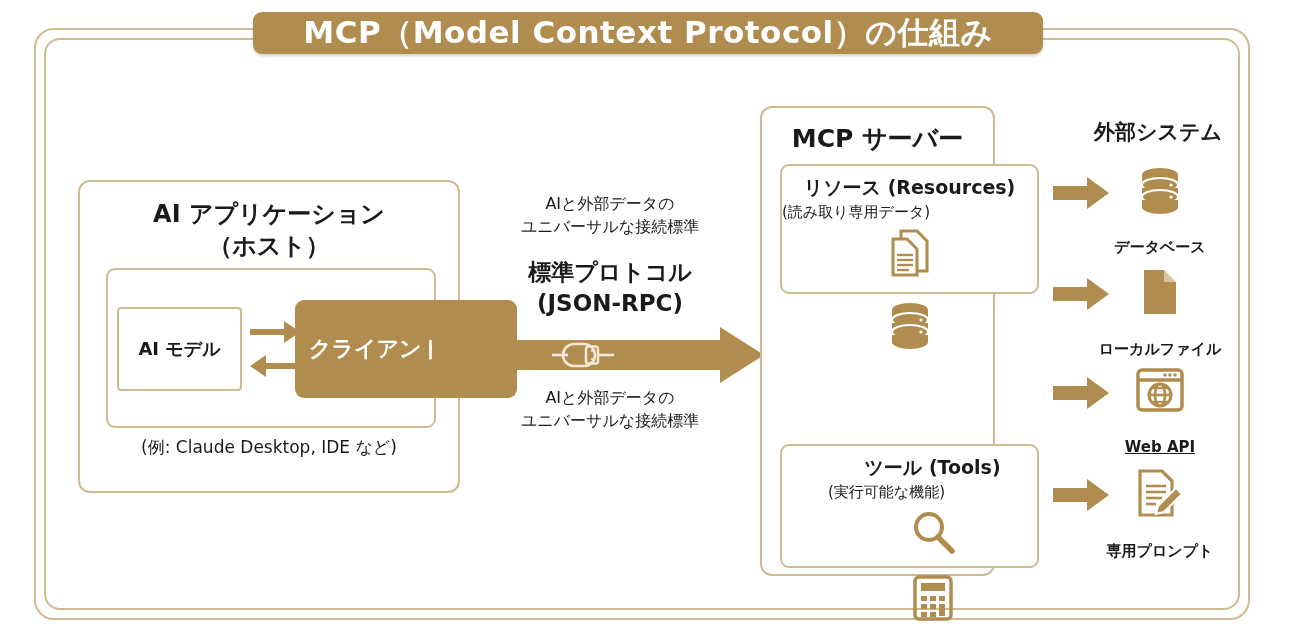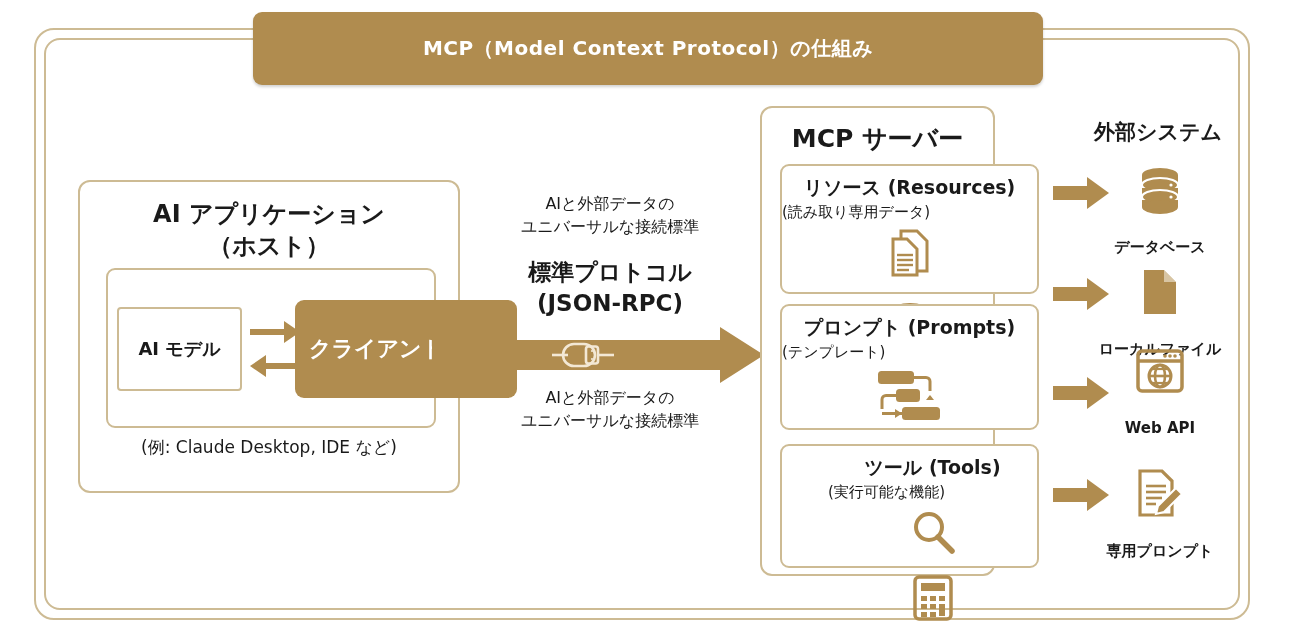--- a/index.html
+++ b/index.html
@@ -2,23 +2,23 @@
 <html><head>
 <meta charset="utf-8">
 <style>
   html,body{margin:0;padding:0;background:#ffffff;}
   body{width:1296px;height:635px;position:relative;overflow:hidden;
        font-family:"DejaVu Sans","Liberation Sans",sans-serif;color:#1a1a1a;}
   .frame-outer{position:absolute;left:34px;top:28px;width:1216px;height:592px;
        border:2px solid #cdbb94;border-radius:20px;box-sizing:border-box;}
   .frame-inner{position:absolute;left:44px;top:38px;width:1196px;height:572px;
        border:2px solid #cdbb94;border-radius:16px;box-sizing:border-box;}
-  .title-banner{position:absolute;left:253px;top:12px;width:790px;height:73px;
+  .title-banner{position:absolute;left:253px;top:12px;width:790px;height:42px;
        background:#b08c4f;border-radius:9px;display:flex;align-items:center;
-       justify-content:center;color:#fff;font-size:20px;font-weight:bold;
+       justify-content:center;color:#fff;font-size:31px;font-weight:bold;
        letter-spacing:.5px;box-shadow:0 2px 3px rgba(0,0,0,.18);}
   
   .host-panel{position:absolute;left:78px;top:180px;width:382px;height:313px;
        border:2px solid #cdbb94;border-radius:12px;box-sizing:border-box;background:#fff;}
   .host-title{position:absolute;left:0;top:17px;width:100%;text-align:center;
        font-size:24px;font-weight:bold;line-height:1.32;}
   .host-inner{position:absolute;left:26px;top:86px;width:330px;height:160px;
        border:2px solid #cdbb94;border-radius:9px;box-sizing:border-box;}
   .ai-model{position:absolute;left:37px;top:125px;width:125px;height:84px;
        border:2px solid #cdbb94;border-radius:4px;box-sizing:border-box;
@@ -138,38 +138,20 @@
           <ellipse cx="21" cy="31" rx="18" ry="7" fill="#b08c4f" stroke="#fff" stroke-width="2"></ellipse>
           <rect x="3" y="34" width="36" height="7" fill="#b08c4f"></rect>
           <ellipse cx="21" cy="41" rx="18" ry="7" fill="#b08c4f"></ellipse>
           <circle cx="32" cy="19" r="1.6" fill="#fff"></circle>
           <circle cx="32" cy="31" r="1.6" fill="#fff"></circle>
         </svg>
       </span>
     </div>
   </div>
 
-  <div class="srv-card" style="top:196px;height:126px;">
-    <div class="c-title">プロンプト (Prompts)</div>
-    <div class="c-sub">(テンプレート)</div>
-    <div class="icon-row">
-      <span>
-        <svg width="92" height="54" viewBox="0 0 92 54">
-          <rect x="14" y="2" width="36" height="13" rx="3.5" fill="#b08c4f"></rect>
-          <rect x="32" y="20" width="24" height="13" rx="3.5" fill="#b08c4f"></rect>
-          <rect x="38" y="38" width="38" height="13" rx="3.5" fill="#b08c4f"></rect>
-          <path d="M50 8.5 H62 a4 4 0 0 1 4 4 V22" fill="none" stroke="#b08c4f" stroke-width="3"></path>
-          <path d="M66 22 l-4 -5 h8 Z" fill="#b08c4f" transform="rotate(180 66 24)"></path>
-          <path d="M32 26.5 H22 a4 4 0 0 0 -4 4 V40" fill="none" stroke="#b08c4f" stroke-width="3"></path>
-          <path d="M18 44.5 H38" fill="none" stroke="#b08c4f" stroke-width="3"></path>
-          <path d="M38 44.5 l-7 -4.5 v9 Z" fill="#b08c4f"></path>
-        </svg>
-      </span>
-    </div>
-  </div>
 
   <div class="srv-card" style="top:336px;height:124px;padding-left:46px;">
     <div class="c-title">ツール (Tools)</div>
     <div class="c-sub">(実行可能な機能)</div>
     <div class="icon-row" style="gap:16px;">
       <span>
         <svg width="46" height="46" viewBox="0 0 46 46">
           <circle cx="19" cy="18" r="13" fill="none" stroke="#b08c4f" stroke-width="4"></circle>
           <path d="M28 28 L42 42" stroke="#b08c4f" stroke-width="5.5" stroke-linecap="round"></path>
         </svg>
@@ -239,21 +221,21 @@
     </svg>
   </span>
   <div class="lbl">ローカルファイル</div>
 </div>
 
 <div class="ext-arrow" style="top:376px;">
   <svg width="56" height="34" viewBox="0 0 56 34">
       <path d="M0 10 H34 V1 L56 17 L34 33 V24 H0 Z" fill="#b08c4f"></path>
     </svg>
 </div>
-<div class="ext-item" style="top:349px;">
+<div class="ext-item" style="top:368px;text-decoration:underline;">
   <span>
     <svg width="48" height="46" viewBox="0 0 48 46">
       <rect x="2" y="2" width="44" height="40" rx="4" fill="none" stroke="#b08c4f" stroke-width="3.5"></rect>
       <path d="M2 12 H46" stroke="#b08c4f" stroke-width="3.5"></path>
       <circle cx="34" cy="7" r="1.8" fill="#b08c4f"></circle>
         <circle cx="39" cy="7" r="1.8" fill="#b08c4f"></circle>
         <circle cx="29" cy="7" r="1.8" fill="#b08c4f"></circle>
       <circle cx="24" cy="27" r="11" fill="none" stroke="#b08c4f" stroke-width="3"></circle>
       <ellipse cx="24" cy="27" rx="5" ry="11" fill="none" stroke="#b08c4f" stroke-width="2.6"></ellipse>
       <path d="M13 27 H35" stroke="#b08c4f" stroke-width="2.6"></path>

